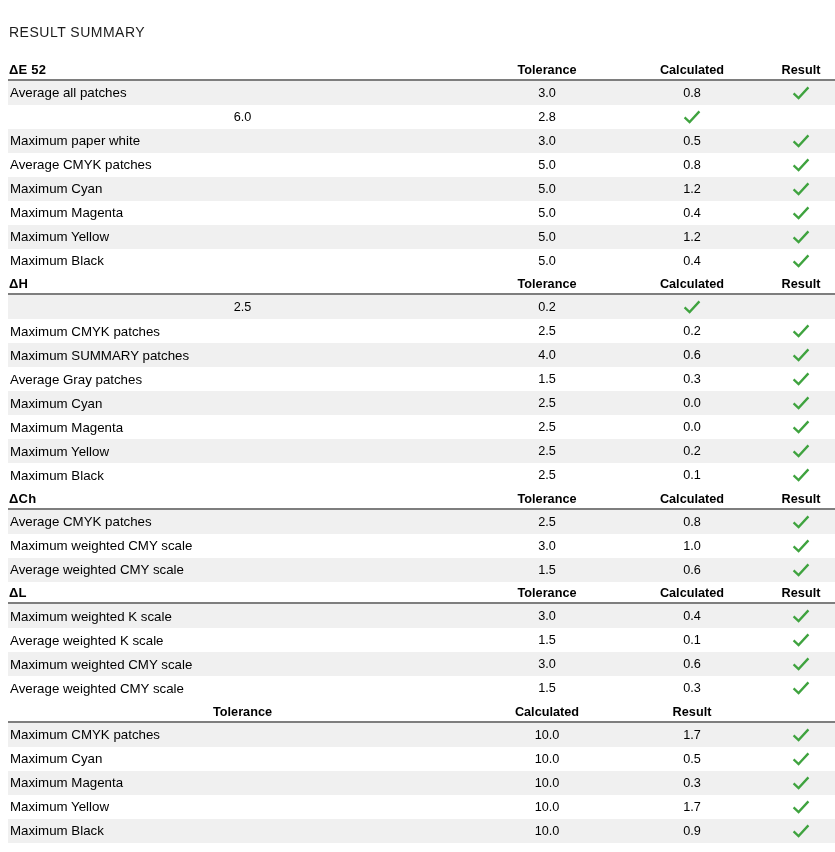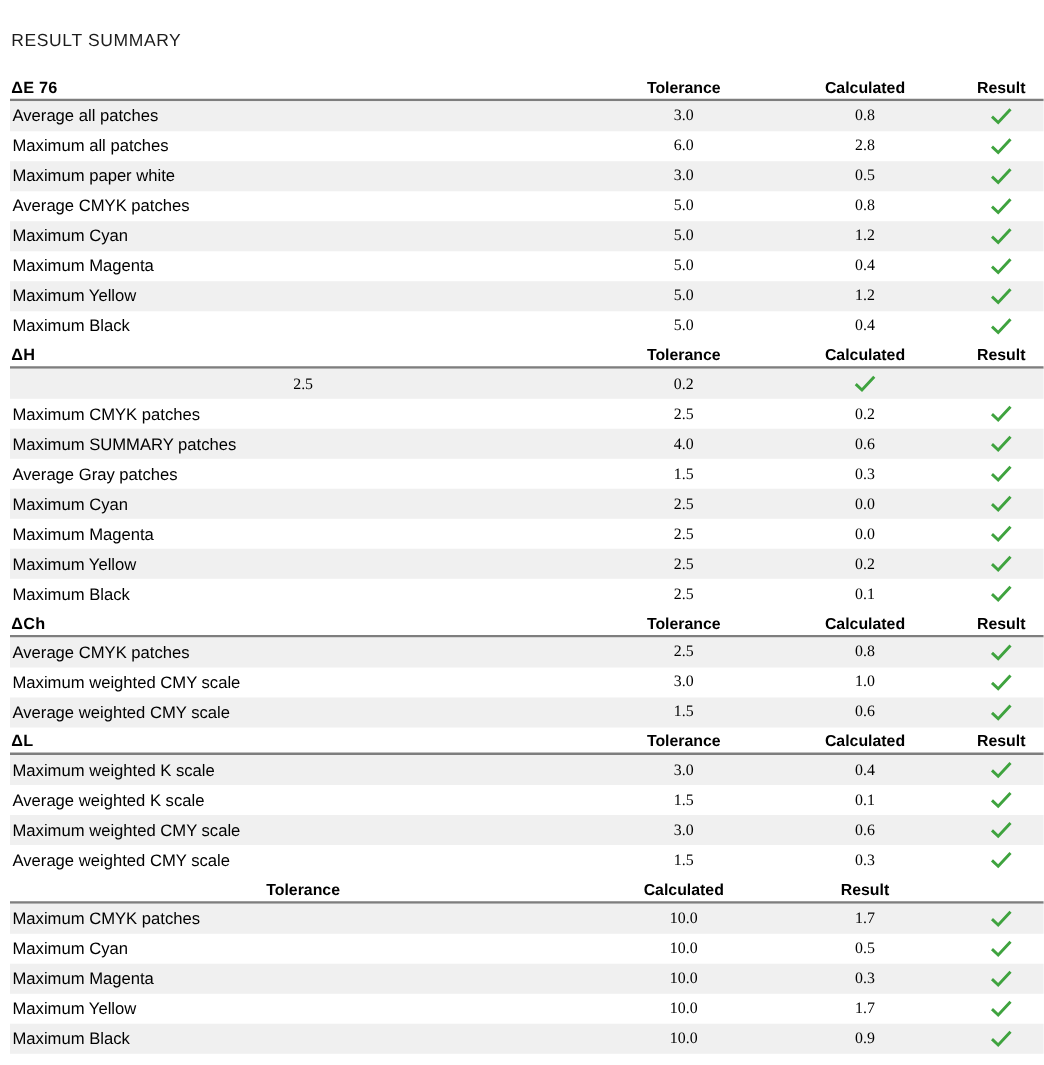--- a/index.html
+++ b/index.html
@@ -37,48 +37,47 @@
   .head .col-label{
     font-weight:bold;font-size:12.7px;text-align:center;
   }
   .row{
     height:24px;
     align-items:center;
     font-size:13.3px;
   }
   .row:nth-child(even){background:var(--stripe);}
   .cell-label{padding-left:2px;}
-  .cell-num{text-align:center;font-size:12.7px;font-family:Liberation Serif, serif;}
+  .cell-num{text-align:center;font-size:12.7px;}
   .cell-result{text-align:center;line-height:0;}
   .check{width:18px;height:14px;display:inline-block;vertical-align:middle;}
   .check path{fill:none;stroke:var(--pass);stroke-width:2.2;}
 </style>
 </head>
 <body>
 
 <div class="page">
   <h1 class="title">RESULT SUMMARY</h1>
   <div id="sections">
       <section class="result-section">
         <div class="grid head">
-          <span class="sec-name">ΔE 76</span>
+          <span class="sec-name">ΔE 52</span>
           <span class="col-label">Tolerance</span>
           <span class="col-label">Calculated</span>
           <span class="col-label">Result</span>
         </div>
         <div class="grid row">
           <span class="cell-label">Average all patches</span>
           <span class="cell-num">3.0</span>
           <span class="cell-num">0.8</span>
           <span class="cell-result"><svg viewBox="0 0 17 13" class="check">
               <path d="M1.5 6.8 L6.2 11.2 L15.5 1.2"></path>
             </svg></span>
         </div>
         <div class="grid row">
-          <span class="cell-label">Maximum all patches</span>
           <span class="cell-num">6.0</span>
           <span class="cell-num">2.8</span>
           <span class="cell-result"><svg viewBox="0 0 17 13" class="check">
               <path d="M1.5 6.8 L6.2 11.2 L15.5 1.2"></path>
             </svg></span>
         </div>
         <div class="grid row">
           <span class="cell-label">Maximum paper white</span>
           <span class="cell-num">3.0</span>
           <span class="cell-num">0.5</span>

